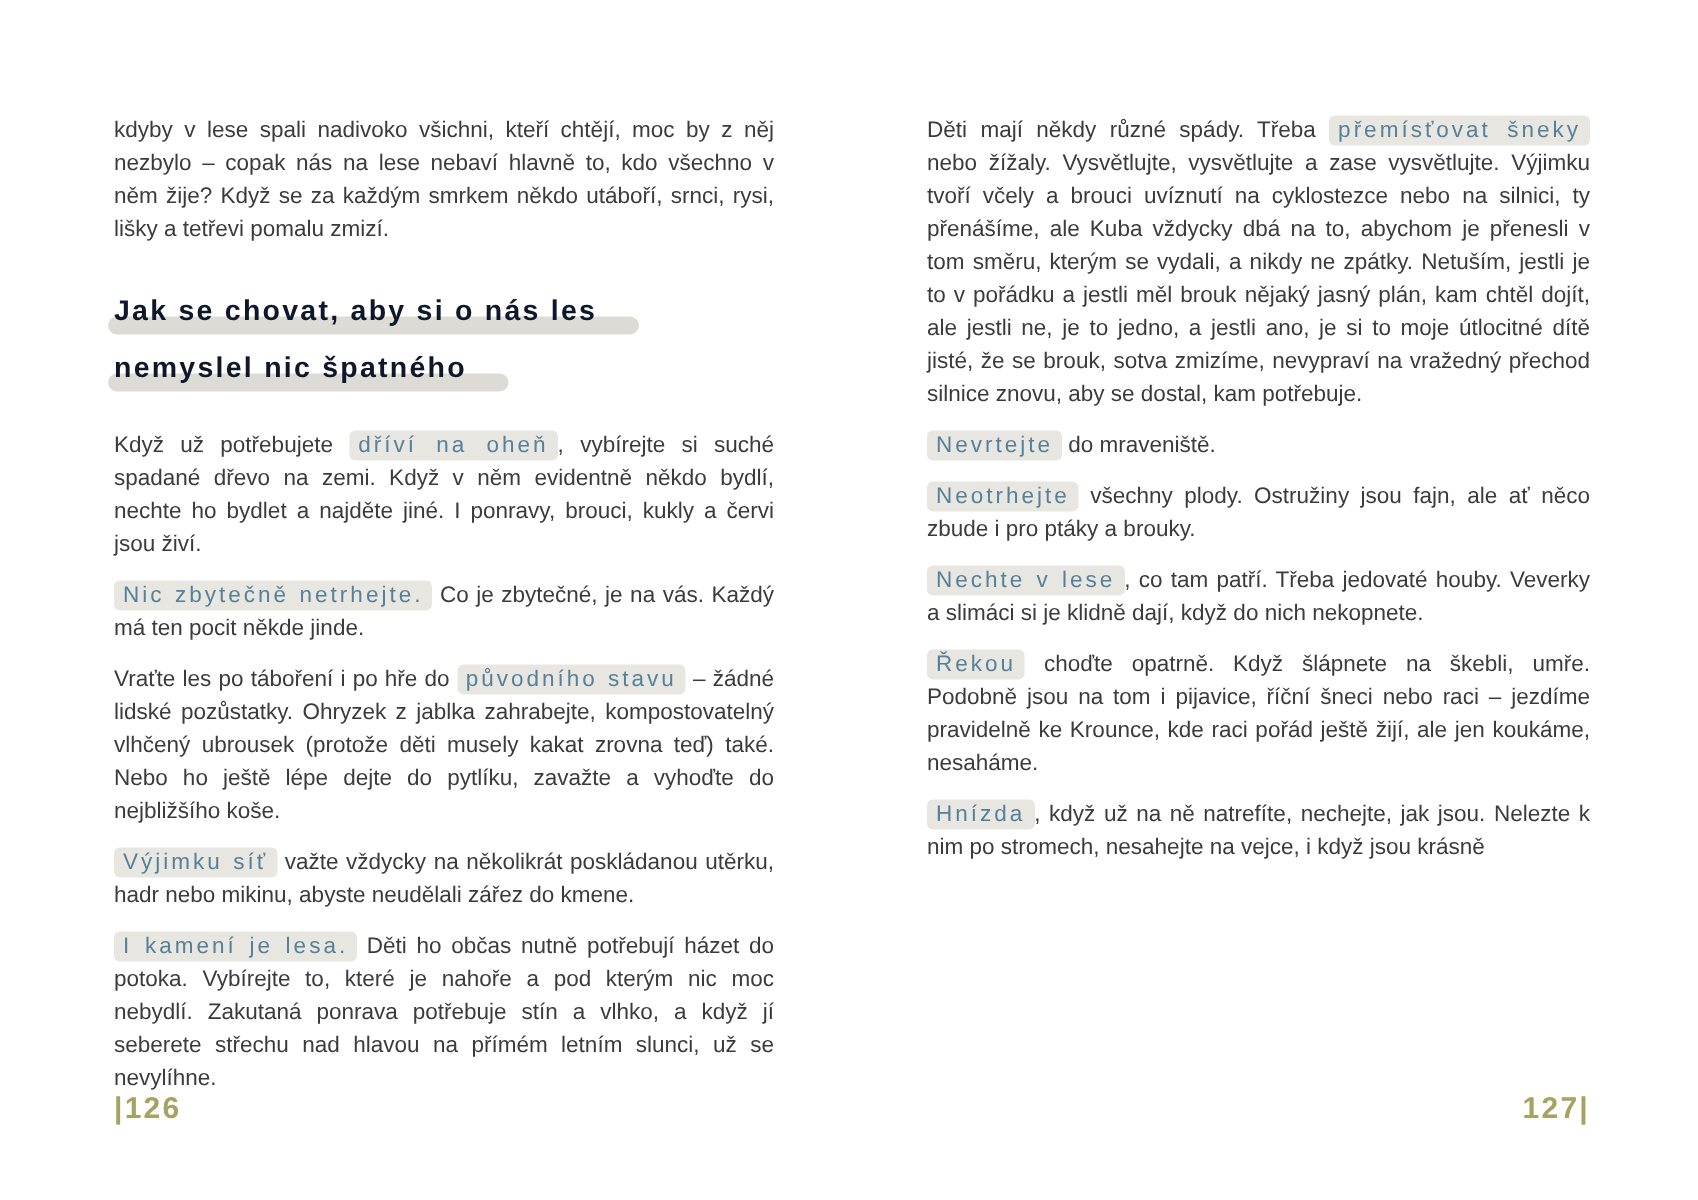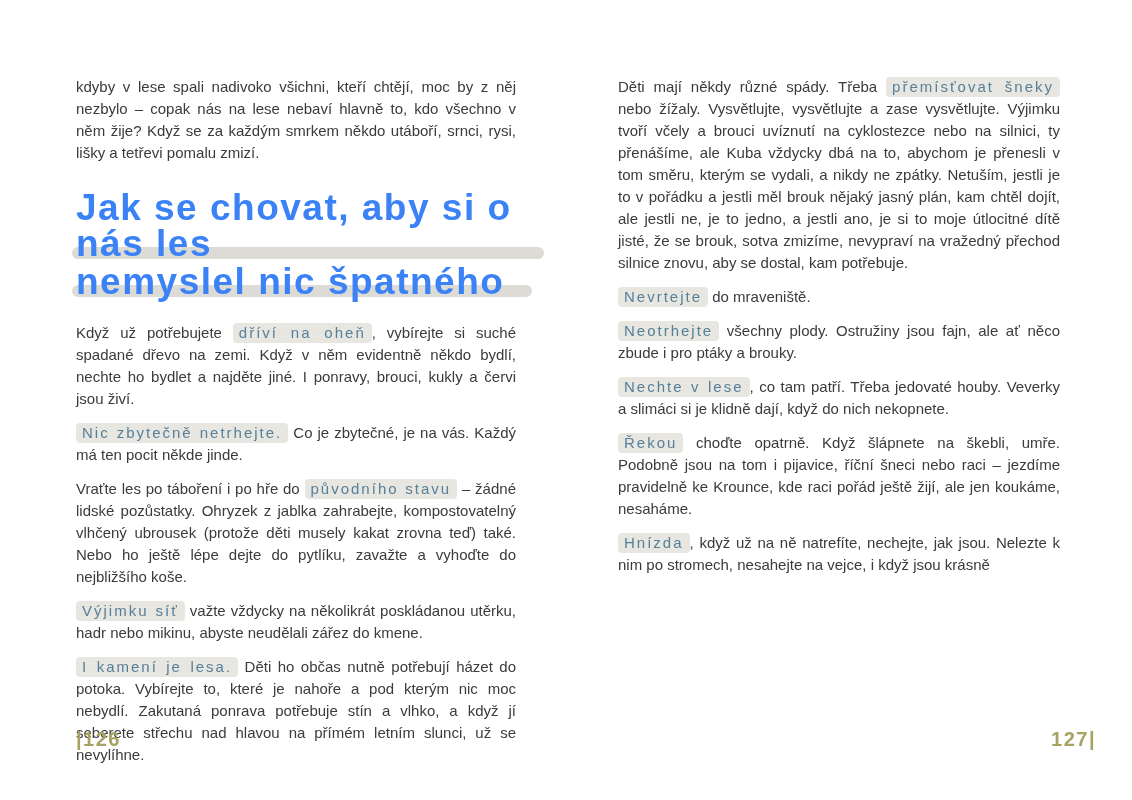--- a/index.html
+++ b/index.html
@@ -22,45 +22,45 @@
     background:#e8e6e0;
     color:#56809a;
     padding:1px 6px 2px 6px;
     border-radius:4px;
     letter-spacing:2px;
     box-decoration-break:clone;
     -webkit-box-decoration-break:clone;
   }
   .heading{
     margin:26px 0 20px 0;
-    font-size:37px;line-height:36px;
+    font-size:19px;line-height:36px;
     font-weight:bold;
     letter-spacing:1.5px;
-    color:#3b82f6;
+    color:#0f172a;
   }
   .swash{
     position:relative;z-index:0;
     display:inline-block;
     margin-bottom:2px;
   }
   .swash::before{
     content:"";
     position:absolute;
     left:-4px;right:-28px;bottom:3px;height:12px;
     background:#dcdbd6;
     border-radius:7px;
     z-index:-1;
   }
   .pagenum{
     position:absolute;top:728px;
     font-size:20px;font-weight:bold;letter-spacing:1.5px;
     color:#a6a362;
   }
   .pagenum-left{left:76px;}
-  .pagenum-right{left:618px;width:442px;text-align:right;margin-left:36px;}
+  .pagenum-right{left:618px;width:442px;text-align:right;}
 </style>
 </head>
 <body>
 
 <div class="page page-left">
   <div>
       <p class="para"><span>kdyby v lese spali nadivoko všichni, kteří chtějí, moc by z něj nezbylo – copak nás na lese nebaví hlavně to, kdo všechno v něm žije? Když se za každým smrkem někdo utáboří, srnci, rysi, lišky a tetřevi pomalu zmizí.</span></p>
     </div>
   <h1 class="heading"><span class="swash">Jak se chovat, aby si o nás les</span><br><span class="swash">nemyslel nic špatného</span><br></h1>
   <div>

